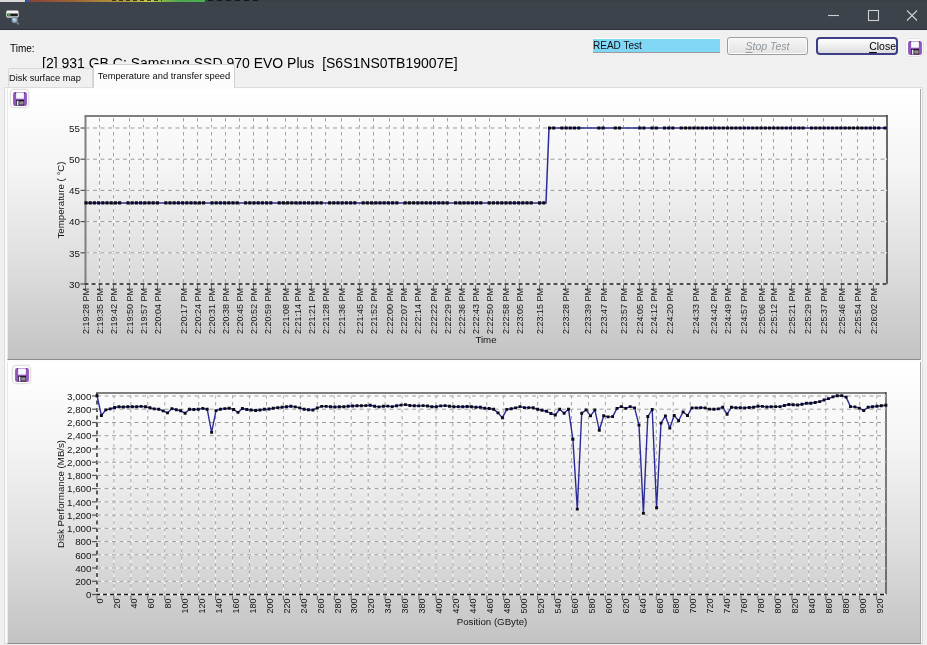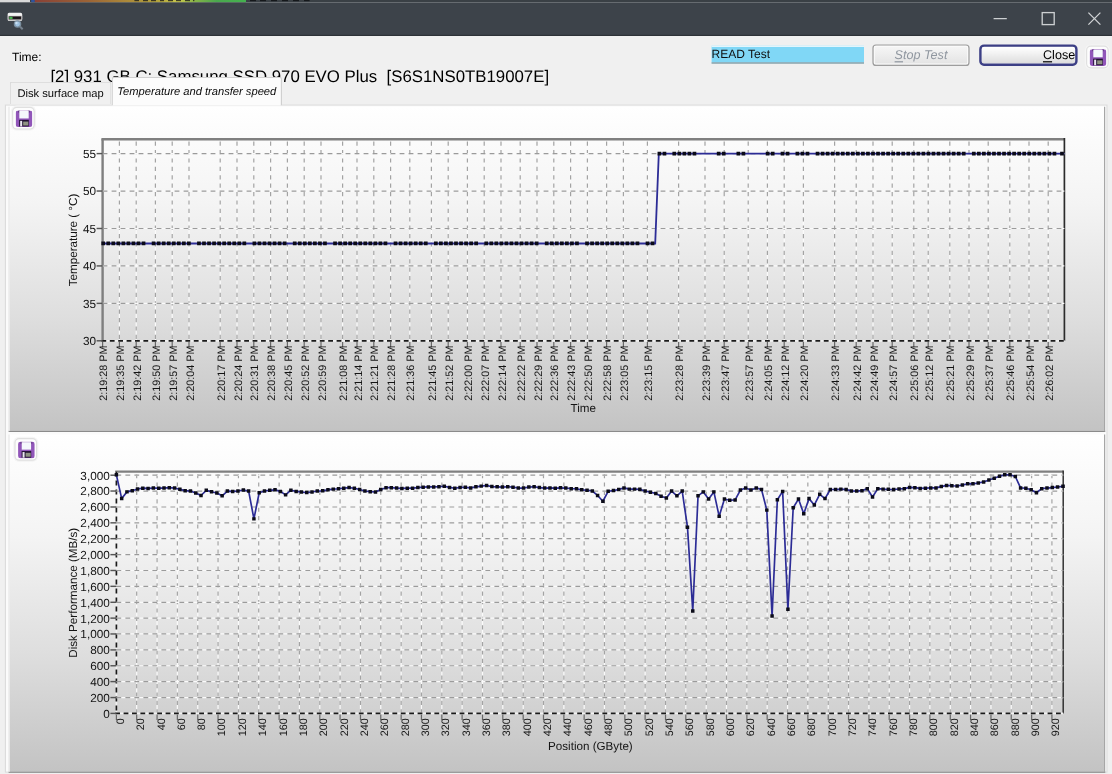--- a/index.html
+++ b/index.html
@@ -19,22 +19,22 @@
 #diskrow { left:0; top:31px; width:927px; height:33px; background:#f0f0f0; }
 #disklbl { left:10px; top:43px; font-size:10px; color:#000; }
 #diskval { left:42px; top:42px; font-size:14px; font-weight:normal; color:#000;margin-top:13px; }
 
 #readbtn { left:593px; top:38px; width:127px; height:15px; background:#80d7f6; border-top:1px solid #fdfdfd; border-bottom:1px solid #9b9b9b; text-align:left; font-size:10px; font-weight:normal; color:#101010; line-height:13.5px; }
 #stopbtn { left:727px; top:37px; width:81px; height:18px; border:1px solid #9d9d9d; border-radius:3px; background:linear-gradient(#f6f6f6,#eeeeee 45%,#e2e2e2); text-align:center; font-size:10.5px; color:#9097a0; line-height:16px; box-shadow:inset 0 0 0 1px #fcfcfc;font-style:italic; }
 #closebtn { left:816px; top:36.5px; width:82px; height:18.5px; border:2px solid #3c3f85; border-radius:4px; background:linear-gradient(#ffffff,#f0f0f0 45%,#dcdcdc); text-align:right; font-size:10.5px; color:#000; line-height:14px; }
 u.u { text-decoration:underline; text-underline-offset:2px; }
 .savebtn { width:19px; height:19px; background:#fdfdfd; border:1px solid #e0e0e0; border-radius:4px; box-shadow:0 0 0 1px #f5f5f5; }
 
-#tab1 { left:8px; top:68px; width:85px; height:19px; background:#f0f0f0; border:1px solid #d9d9d9; border-bottom:none; border-radius:2px 2px 0 0; font-size:9.3px; color:#0a0a0a; text-align:center; line-height:19px; white-space:nowrap; }
-#tab2 { left:93px; top:64px; width:142px; height:24px; background:#fcfcfc; border:1px solid #d0d0d0; border-bottom:none; border-radius:2px 2px 0 0; font-size:9.3px; color:#0a0a0a; text-align:center; line-height:22px; z-index:3; white-space:nowrap;font-style:italic; }
+#tab1 { left:8px; top:68px; width:85px; height:19px; background:#f0f0f0; border:1px solid #d9d9d9; border-bottom:none; border-radius:2px 2px 0 0; font-size:9.3px; color:#0a0a0a; text-align:left; line-height:19px; white-space:nowrap; }
+#tab2 { left:93px; top:64px; width:142px; height:24px; background:#fcfcfc; border:1px solid #d0d0d0; border-bottom:none; border-radius:2px 2px 0 0; font-size:9.3px; color:#0a0a0a; text-align:center; line-height:22px; z-index:3; white-space:nowrap; }
 #page { left:4px; top:87px; width:919px; height:557px; background:#fbfbfb; border:1px solid #dcdcdc; }
 
 .panel { left:7px; width:914px; background:linear-gradient(#ffffff 0%,#f4f4f4 30%,#dedede 65%,#c3c3c3 100%); border-right:1px solid #a6a6a6; border-bottom:1px solid #8b8b8b; border-left:1px solid #e8e8e8; }
 #panel1 { top:89px; height:271px; }
 #panel2 { top:362px; height:282px; }
 #save1 { left:10px; top:89px; }
 #save2 { left:12px; top:365px; }
 svg text.tl { font-family:"Liberation Sans",sans-serif; font-size:9px; fill:#141414; }
 svg text.tt { font-family:"Liberation Sans",sans-serif; font-size:9.7px; fill:#141414; }
 svg text.tly { font-family:"Liberation Sans",sans-serif; font-size:9.8px; fill:#141414; }

